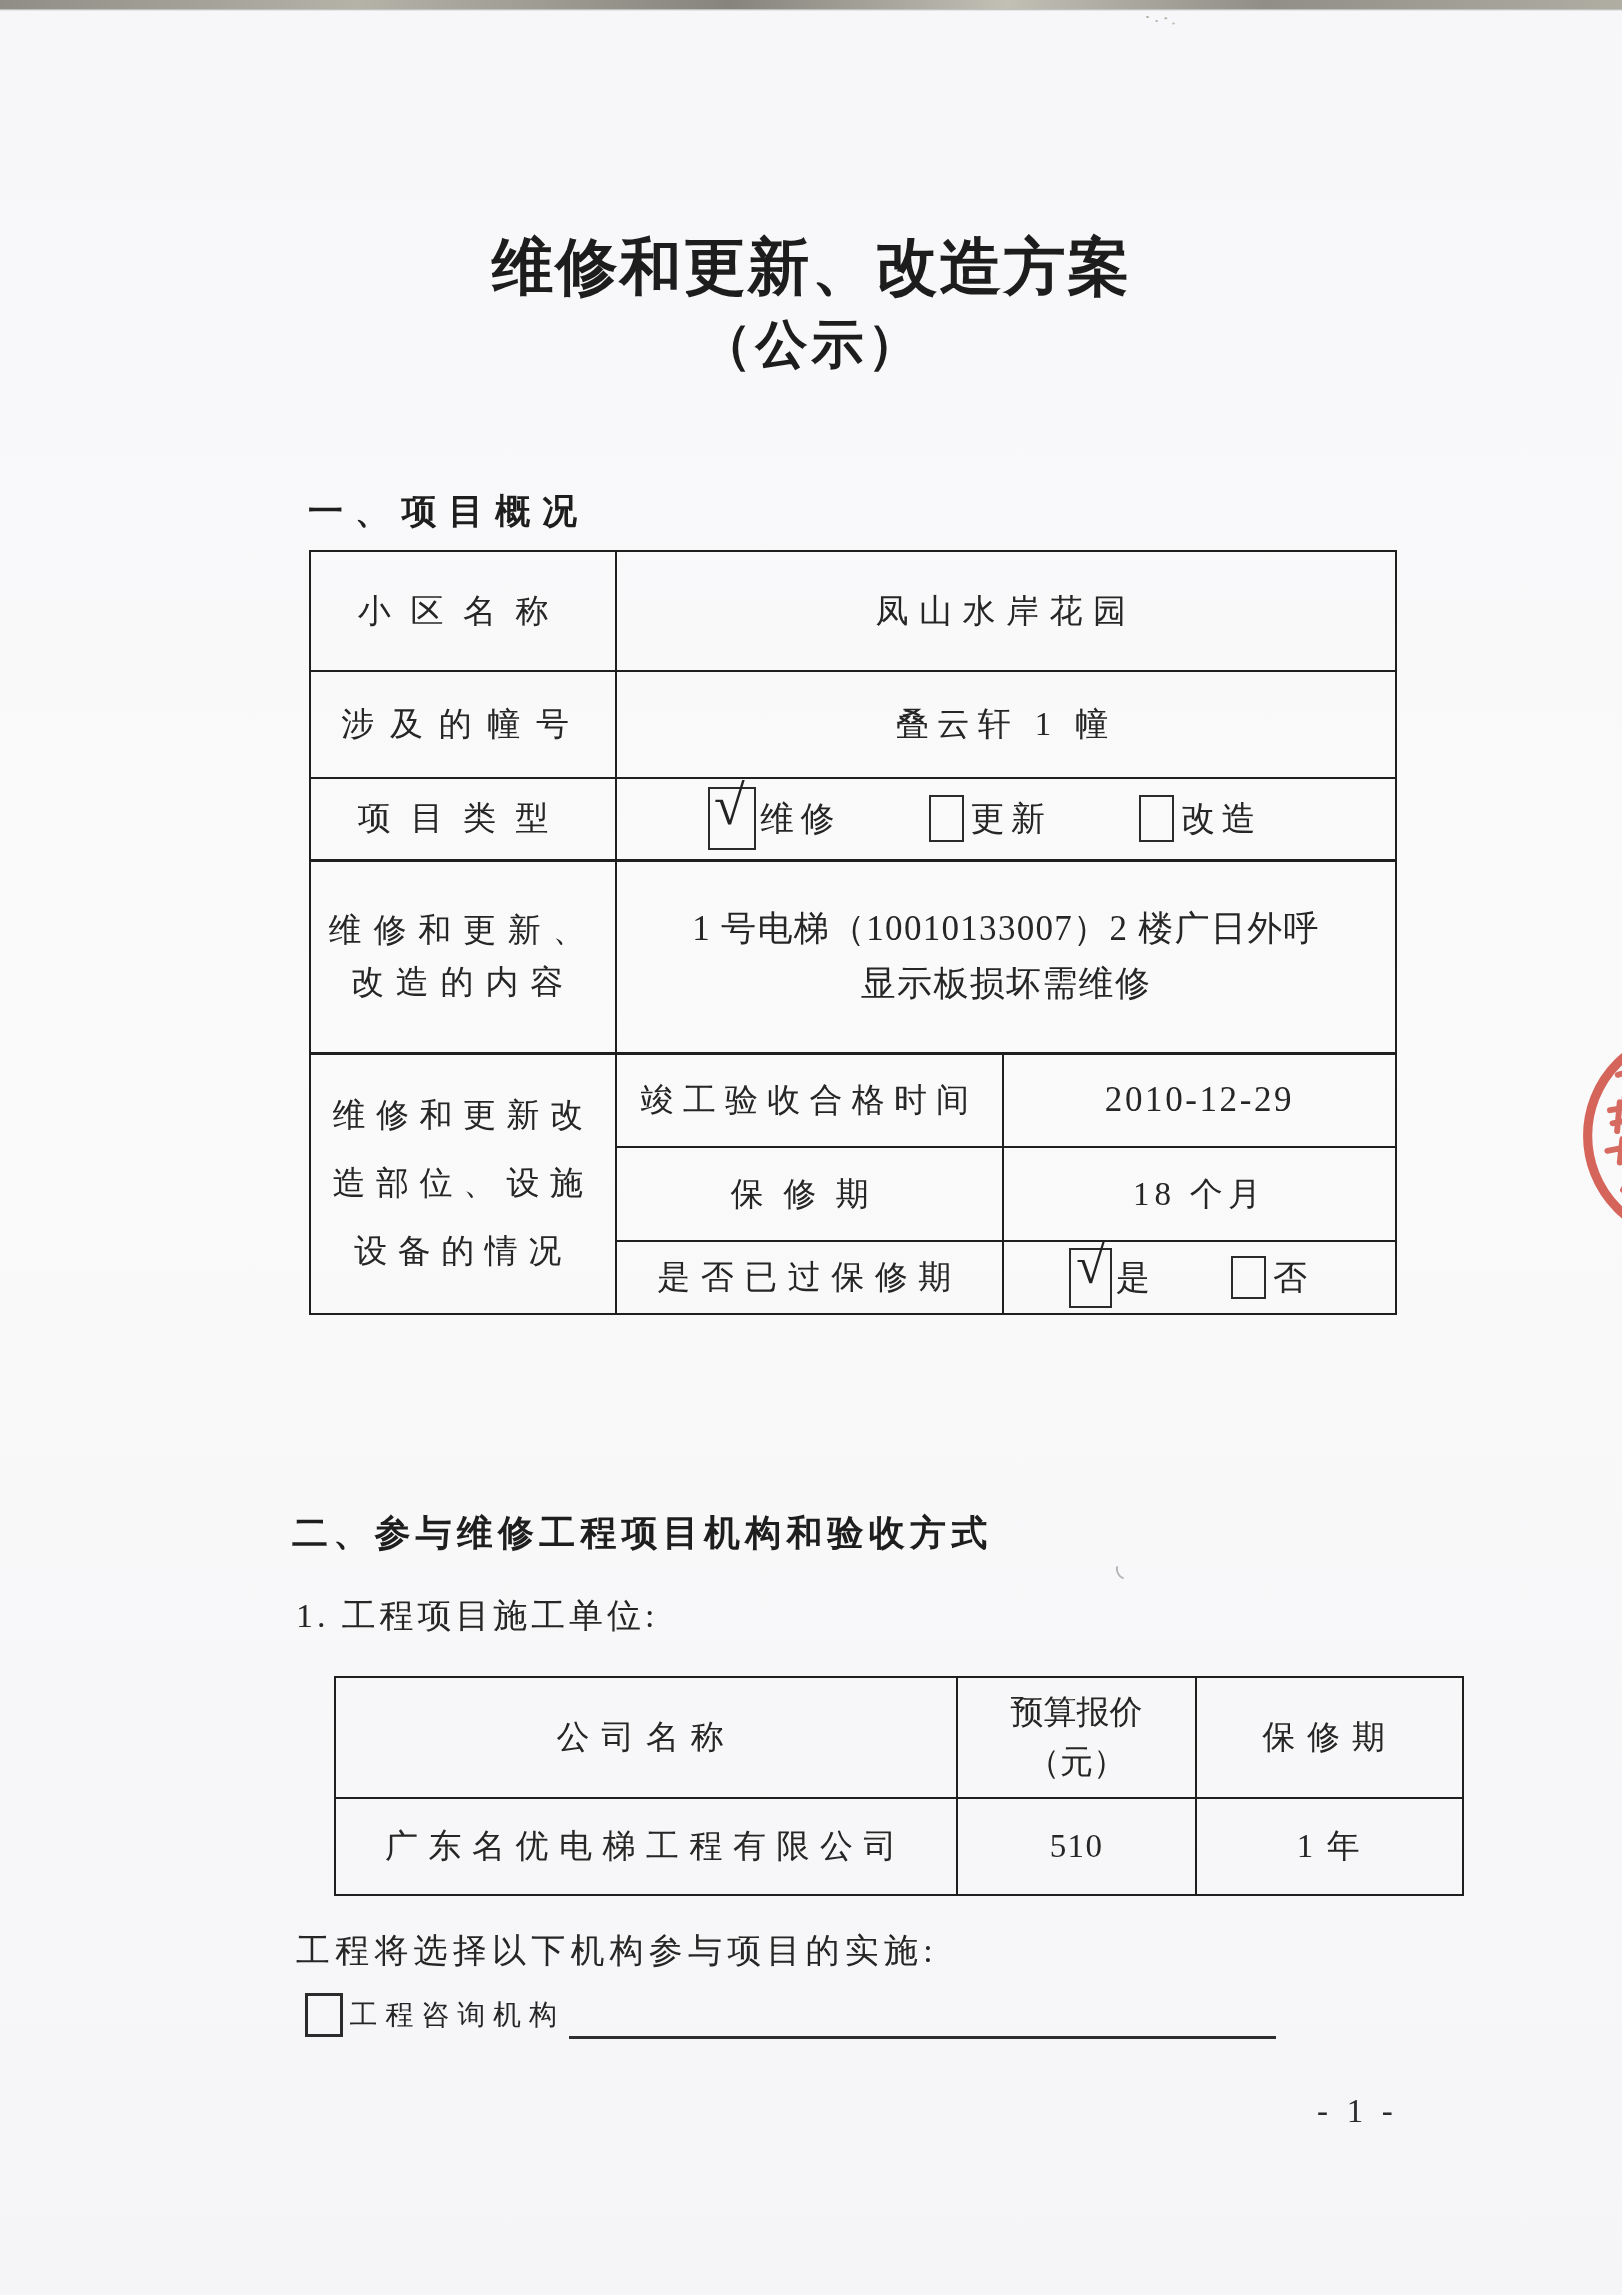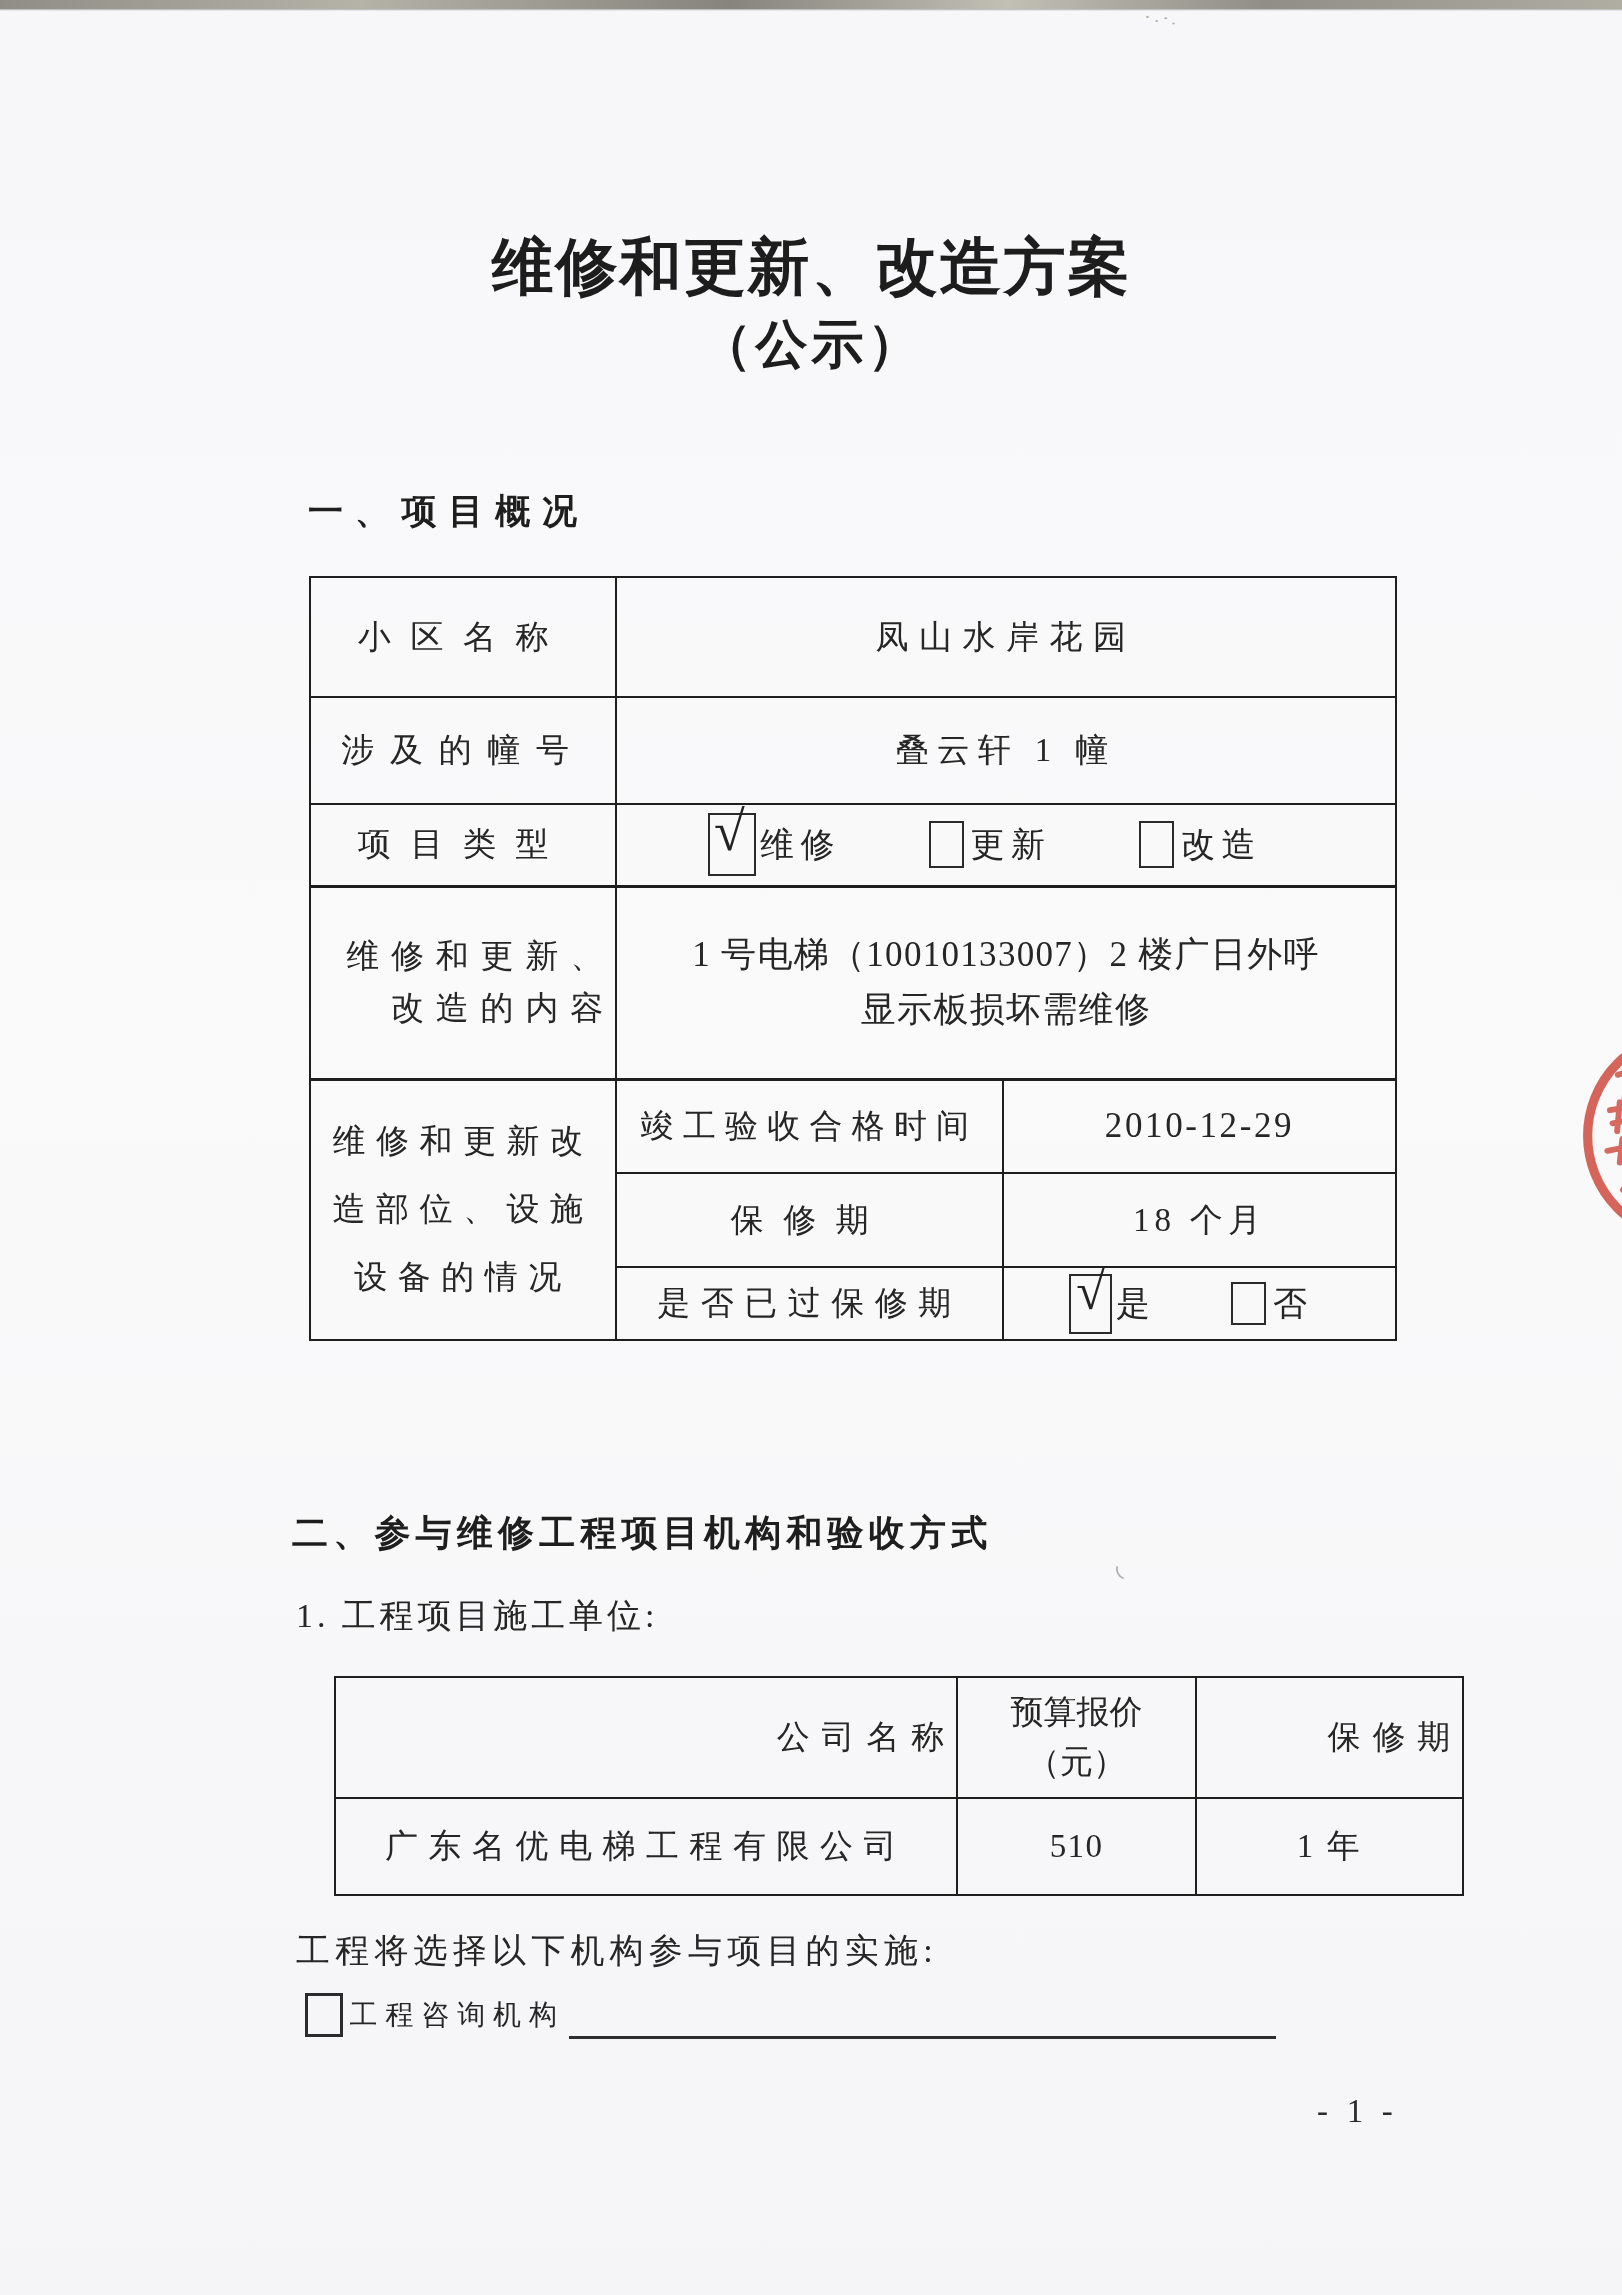--- a/index.html
+++ b/index.html
@@ -38,28 +38,28 @@
   
   .sec-heading{
     font-family:var(--sans);font-weight:bold;color:#1e1e1e;white-space:nowrap;
   }
   .sec1-heading{top:488px;left:308px;font-size:35px;letter-spacing:11.8px;}
   .sec2-heading{top:1509px;left:292px;font-size:36px;letter-spacing:5.2px;}
   .item-label{top:1593px;left:296px;font-size:34px;letter-spacing:3.9px;white-space:nowrap;}
   .note-line{top:1928px;left:296px;font-size:34px;letter-spacing:5.2px;white-space:nowrap;}
   
   table{border-collapse:collapse;table-layout:fixed;}
-  .t1{top:576px;left:309px;width:1086px;}
+  .t1{top:550px;left:309px;width:1086px;}
   .t2{top:1676px;left:334px;width:1127px;}
   td{border:2.6px solid var(--line);padding:0;vertical-align:middle;text-align:center;font-size:33px;color:var(--ink);}
   .t1 td.heavy-top{border-top-width:3.9px;}
   .lbl{white-space:nowrap;}
   .ls30{letter-spacing:19.6px;}
   .ls24{letter-spacing:15.7px;}
-  .ls18{letter-spacing:11.8px;text-align:right;}
+  .ls18{letter-spacing:11.8px;}
   .ls16{letter-spacing:10.5px;}
   .ls14{letter-spacing:9.2px;}
   .ls12{letter-spacing:7.9px;}
   .ls8{letter-spacing:5.2px;border-radius:12px;}
   .ls4{letter-spacing:2.6px;}
   .multi-2 span{display:block;line-height:1.55;}
   .multi-3 span{display:block;line-height:2.06;}
   .content-cell{font-size:35px;letter-spacing:1.3px;line-height:1.5;}
   .date-cell{font-size:35px;letter-spacing:2.6px;}
   

